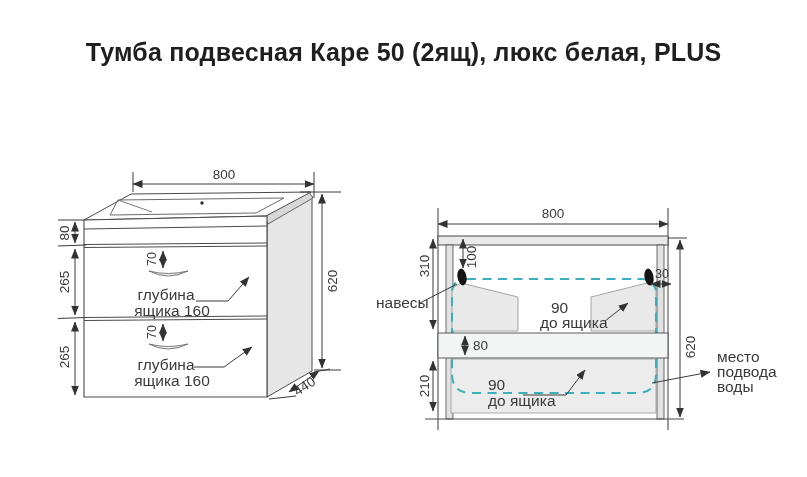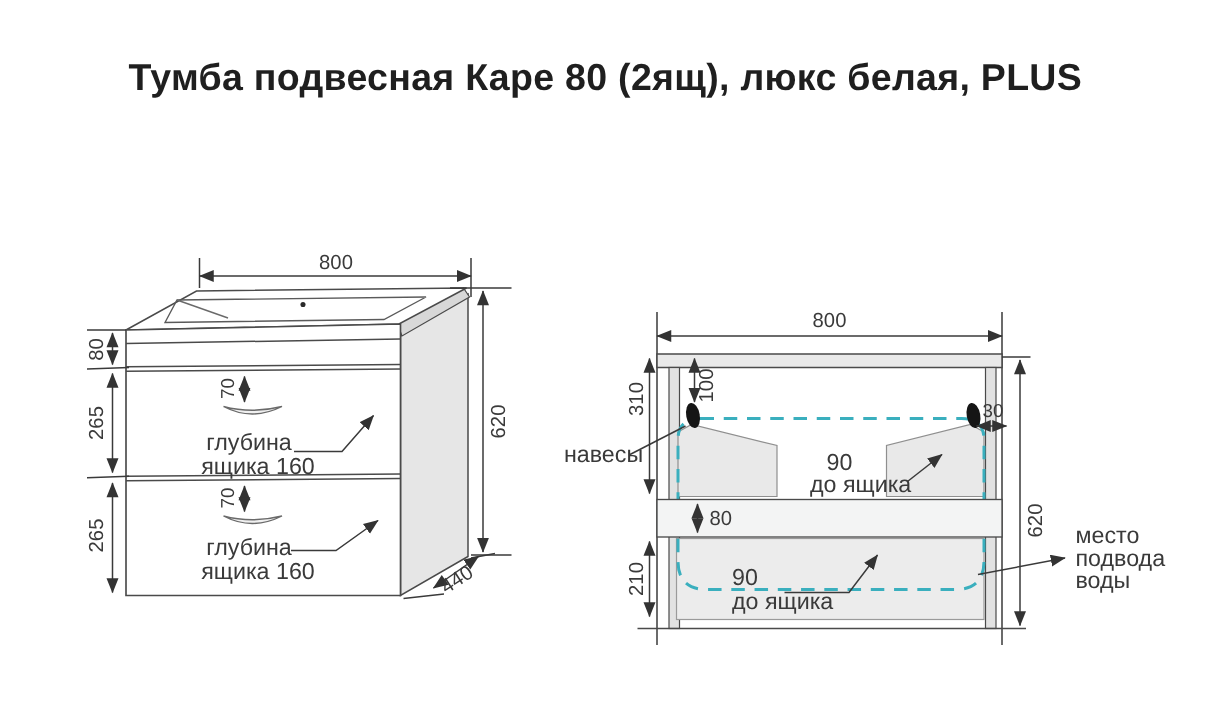--- a/index.html
+++ b/index.html
@@ -13,21 +13,21 @@
   .dimsm{font-size:12.5px;}
   .lbl{font-size:15.5px;}
   .ln{stroke:#4a4a4a;stroke-width:1;fill:none;}
   .lnthin{stroke:#6a6a6a;stroke-width:0.9;fill:none;}
   .dimln{stroke:#3a3a3a;stroke-width:1;fill:none;}
 </style>
 </head>
 <body>
 
 <div class="canvas">
-  <div class="title">Тумба подвесная Каре 80 (2ящ), люкс белая, PLUS</div>
+  <div class="title">Тумба подвесная Каре 50 (2ящ), люкс белая, PLUS</div>
 
   <svg width="807" height="477" viewBox="0 0 807 477">
     <defs>
       <marker id="ae" markerWidth="11" markerHeight="9" refX="9.5" refY="4" orient="auto" markerUnits="userSpaceOnUse">
         <path d="M0,0 L10,4 L0,8 Z" fill="#333"></path>
       </marker>
       <marker id="as" markerWidth="11" markerHeight="9" refX="0.5" refY="4" orient="auto" markerUnits="userSpaceOnUse">
         <path d="M10,0 L0,4 L10,8 Z" fill="#333"></path>
       </marker>
     </defs>

